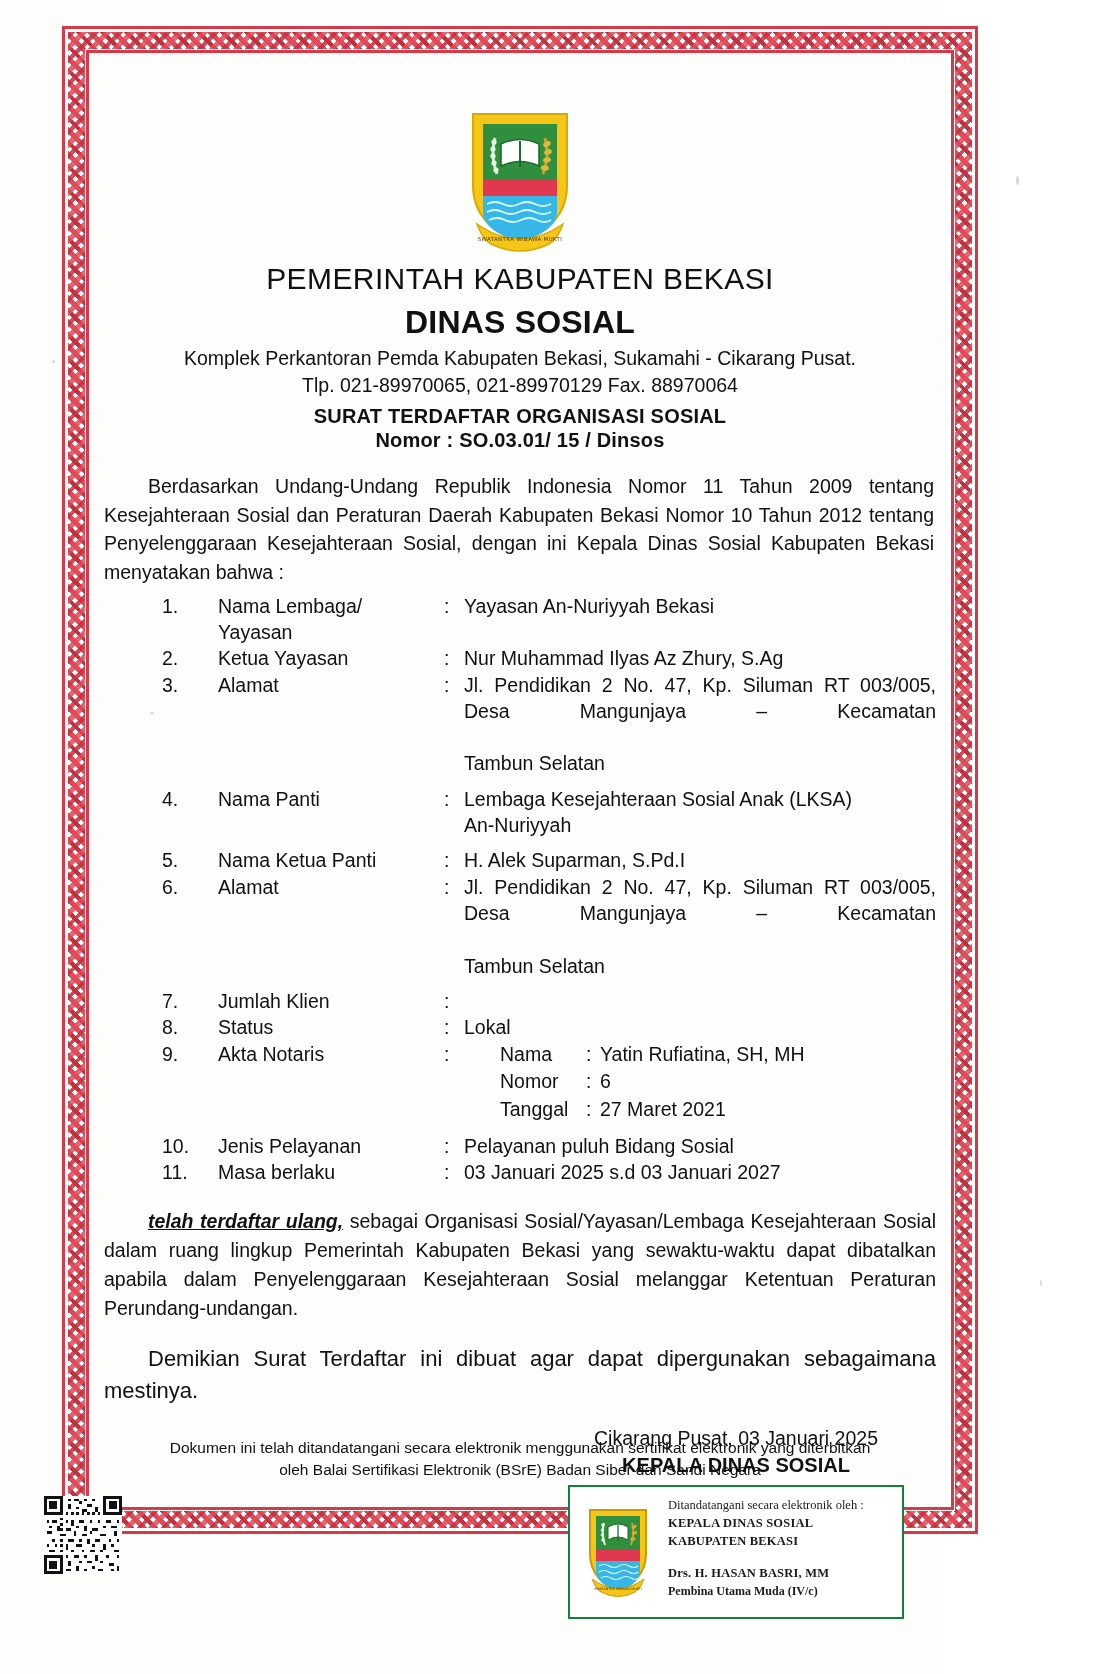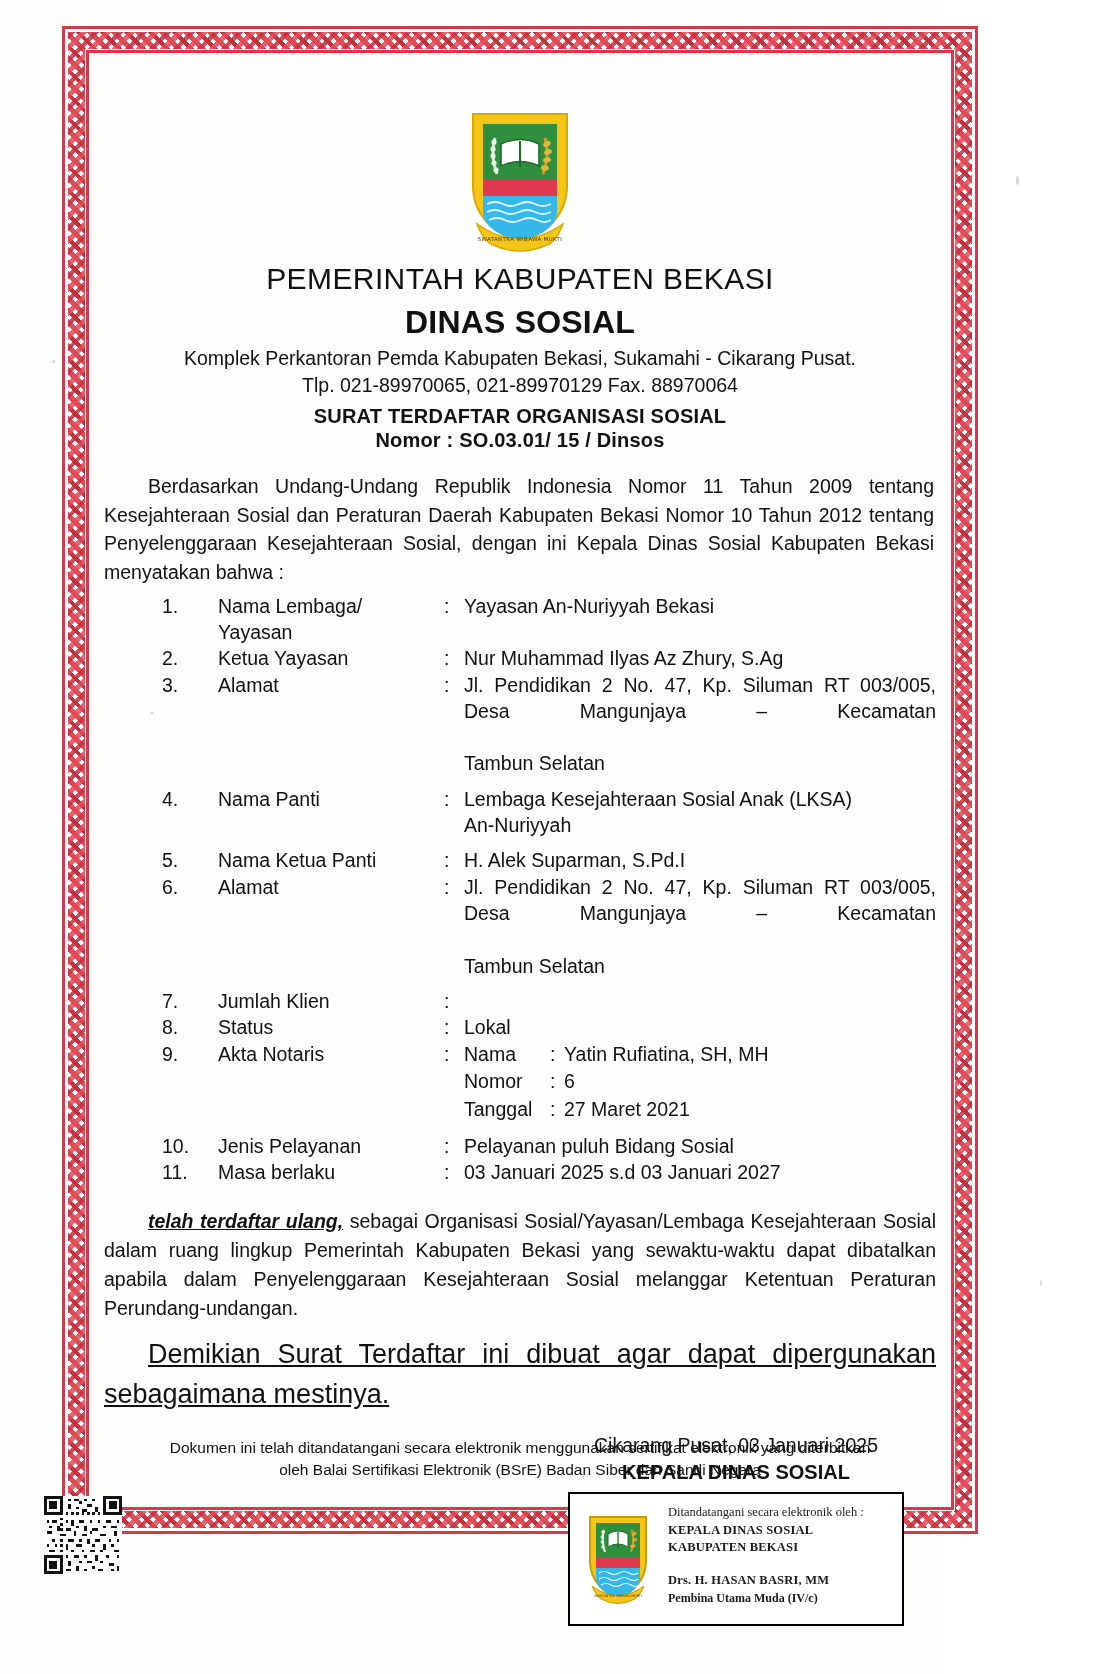--- a/index.html
+++ b/index.html
@@ -197,45 +197,45 @@
     flex: 0 0 302px;
   }
   
   .notary-row {
     display: flex;
     font-size: 19.5px;
     line-height: 1.42;
   }
   .notary-key {
     flex: 0 0 86px;
+    margin-left: 36px;
   }
   .notary-sep {
     flex: 0 0 14px;
   }
 
   
   .closing {
     margin-top: 22px;
     font-size: 19.5px;
     line-height: 1.48;
     text-align: justify;
     text-indent: 44px;
   }
   .closing b.u {
     font-weight: bold;
     font-style: italic;
     text-decoration: underline;
   }
   .closing2 {
-    margin-top: 12px;
-    font-size: 27px;
+    margin-top: 20px;
+    font-size: 22px;
     line-height: 1.48;
     text-align: justify;
     text-indent: 44px;
-    text-decoration: underline;
   }
 
   
   .sign-area {
     margin-top: 18px;
     display: flex;
     justify-content: flex-end;
   }
   .sign-block {
     width: 400px;
@@ -248,21 +248,21 @@
   .sign-role {
     font-size: 20px;
     font-weight: bold;
     line-height: 1.3;
     margin-top: 1px;
   }
   .esign-box {
     margin: 7px auto 0;
     width: 336px;
     height: 134px;
-    border: 2px solid #000000;
+    border: 2px solid #15803d;
     box-sizing: border-box;
     display: flex;
     align-items: stretch;
     background: #ffffff;
     text-align: left;
   }
   .esign-logo {
     flex: 0 0 96px;
     display: flex;
     align-items: center;

